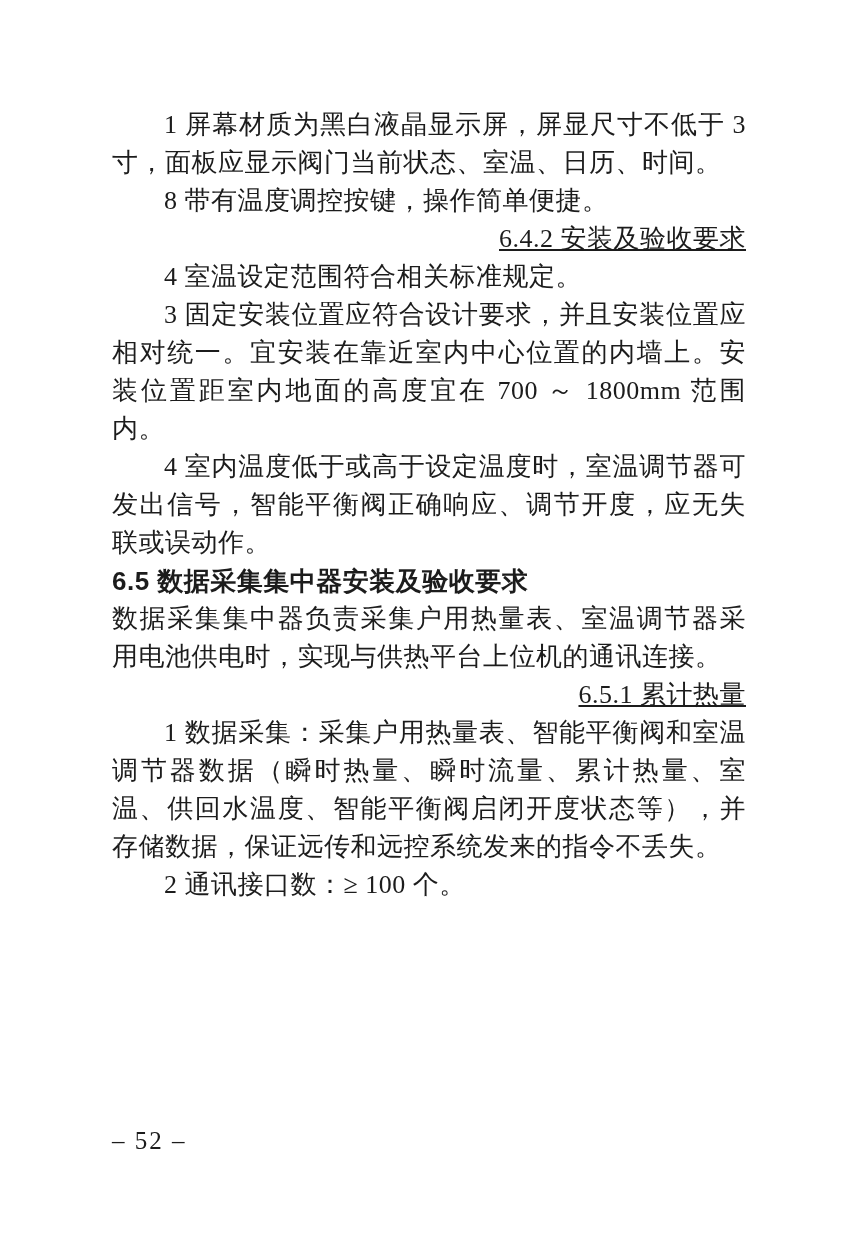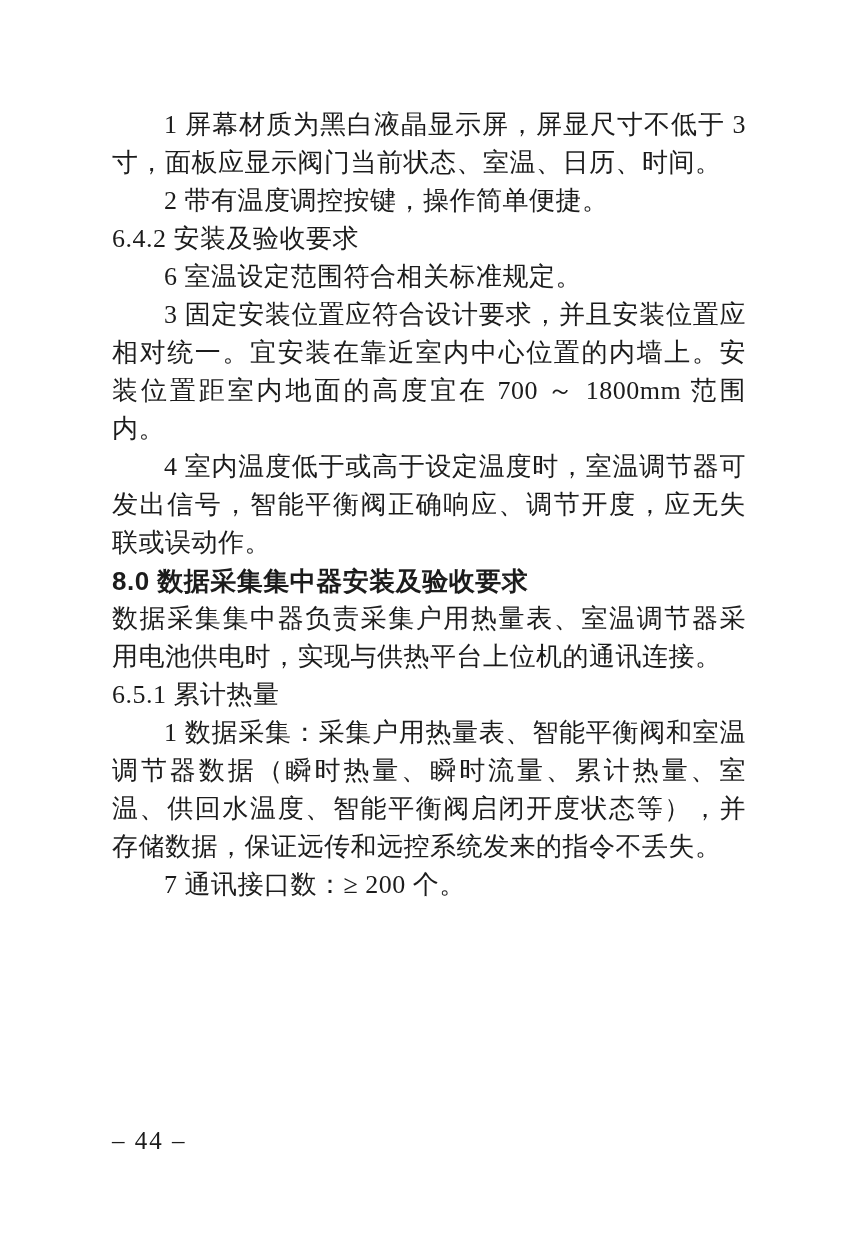--- a/index.html
+++ b/index.html
@@ -28,21 +28,22 @@
     line-height: 38px;
     text-align: justify;
     text-indent: 2em;
     letter-spacing: 0.5px;
   }
   .para.flush {
     text-indent: 0;
   }
   .para.heading {
     text-indent: 0;
-    text-align: left;
+    text-align: right;
+    text-decoration: underline;
   }
   .para.heading-bold {
     text-indent: 0;
     text-align: left;
     font-weight: bold;
     font-family: "Liberation Sans", "DejaVu Sans", sans-serif;
     letter-spacing: 0.5px;
   }
   .footer {
     position: absolute;
@@ -53,25 +54,25 @@
     letter-spacing: 2px;
     color: #1c1c1c;
   }
 </style>
 </head>
 <body>
 
 <div class="page">
   <div class="content">
     <p class="para">1 屏幕材质为黑白液晶显示屏，屏显尺寸不低于 3 寸，面板应显示阀门当前状态、室温、日历、时间。</p>
-    <p class="para">2 带有温度调控按键，操作简单便捷。</p>
+    <p class="para">8 带有温度调控按键，操作简单便捷。</p>
     <p class="para heading">6.4.2 安装及验收要求</p>
-    <p class="para">6 室温设定范围符合相关标准规定。</p>
+    <p class="para">4 室温设定范围符合相关标准规定。</p>
     <p class="para">3 固定安装位置应符合设计要求，并且安装位置应相对统一。宜安装在靠近室内中心位置的内墙上。安装位置距室内地面的高度宜在 700 ～ 1800mm 范围内。</p>
     <p class="para">4 室内温度低于或高于设定温度时，室温调节器可发出信号，智能平衡阀正确响应、调节开度，应无失联或误动作。</p>
-    <p class="para heading-bold">8.0 数据采集集中器安装及验收要求</p>
+    <p class="para heading-bold">6.5 数据采集集中器安装及验收要求</p>
     <p class="para flush">数据采集集中器负责采集户用热量表、室温调节器采用电池供电时，实现与供热平台上位机的通讯连接。</p>
     <p class="para heading">6.5.1 累计热量</p>
     <p class="para">1 数据采集：采集户用热量表、智能平衡阀和室温调节器数据（瞬时热量、瞬时流量、累计热量、室温、供回水温度、智能平衡阀启闭开度状态等），并存储数据，保证远传和远控系统发来的指令不丢失。</p>
-    <p class="para">7 通讯接口数：≥ 200 个。</p>
+    <p class="para">2 通讯接口数：≥ 100 个。</p>
   </div>
-  <div class="footer">– 44 –</div>
+  <div class="footer">– 52 –</div>
 </div>
 
 </body></html>

